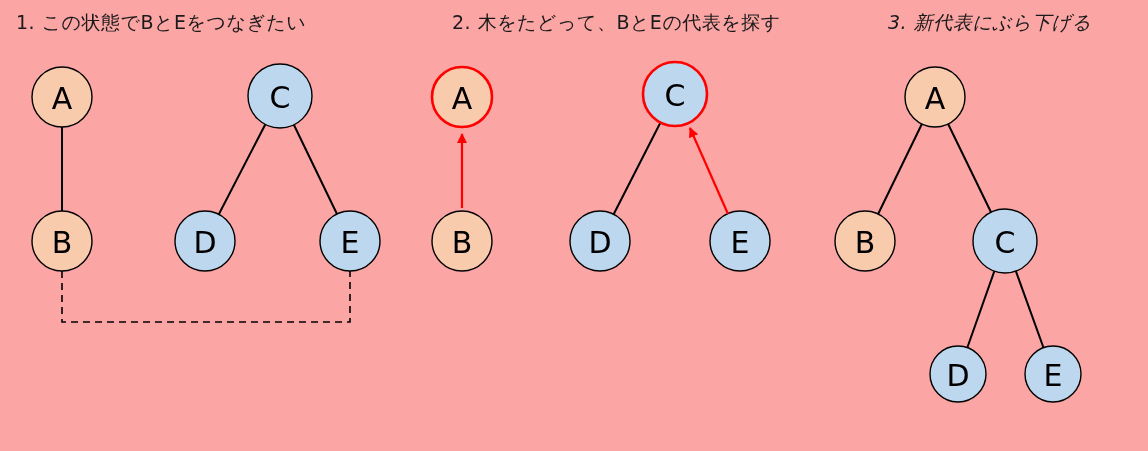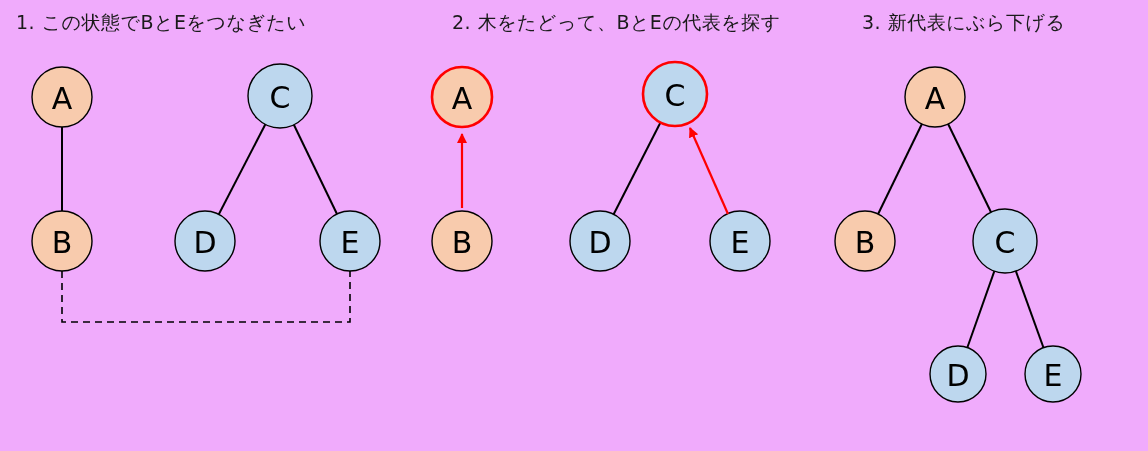--- a/index.html
+++ b/index.html
@@ -5,34 +5,34 @@
   html, body {
     margin: 0;
     padding: 0;
     background: #ffffff;
     font-family: "DejaVu Sans", "Liberation Sans", sans-serif;
   }
   .canvas {
     position: relative;
     width: 1148px;
     height: 451px;
-    background: #f0abfc;
+    background: #fca5a5;
     overflow: hidden;
   }
   .panel-title {
     position: absolute;
     top: 10px;
     font-size: 19px;
     color: #1a1a1a;
     white-space: nowrap;
     letter-spacing: 0.5px;
   }
   .title-1 { left: 16px; }
   .title-2 { left: 412px; margin-left: 40px; }
-  .title-3 { left: 862px; }
+  .title-3 { left: 888px; font-style: italic; }
   svg.diagram {
     position: absolute;
     left: 0;
     top: 0;
     width: 1148px;
     height: 451px;
   }
   .edge {
     stroke: #000000;
     stroke-width: 2;

